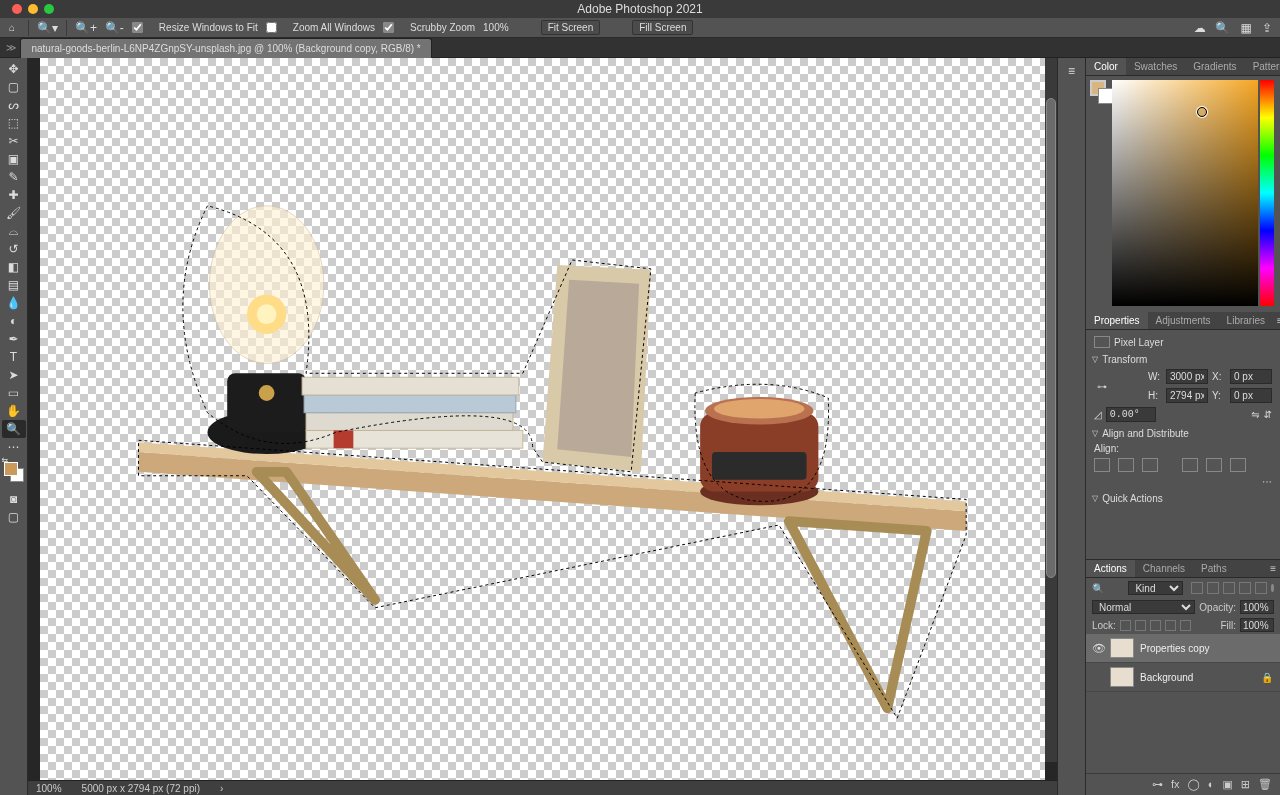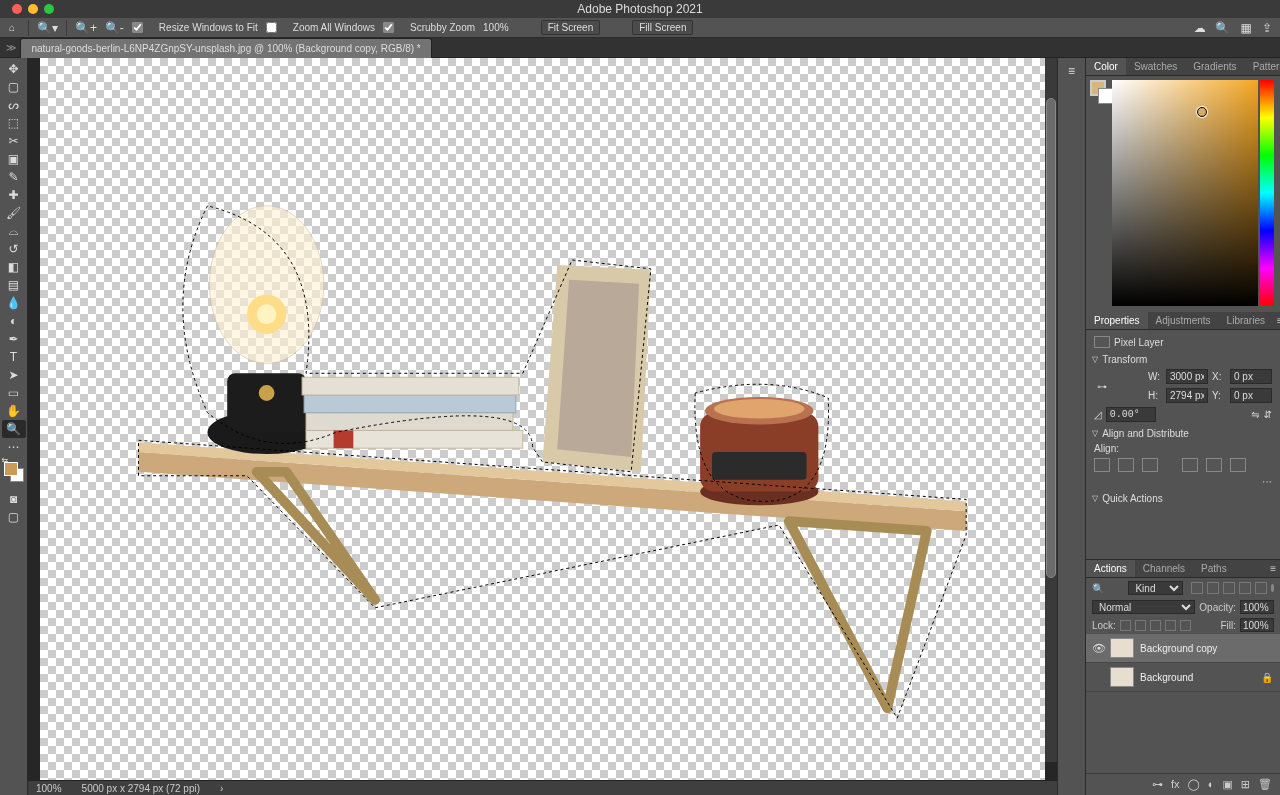--- a/index.html
+++ b/index.html
@@ -353,21 +353,21 @@
         <div class="li"></div>
         <div class="li"></div>
         <div class="li"></div>
         <span style="margin-left:auto">Fill:</span>
         <input class="opacity-box" value="100%" style="">
       </div>
       <div class="layer-list" id="layer-list">
           <div class="layer sel">
             <span class="eye">👁</span>
             <div class="thumb"></div>
-            <span class="lname">Background copy</span>
+            <span class="lname">Properties copy</span>
           </div>
           <div class="layer">
             <span class="eye"></span>
             <div class="thumb"></div>
             <span class="lname">Background</span>
             <span class="lock">🔒</span>
           </div>
         </div>
       <div class="layers-bottom">
         <span>⊶</span>

